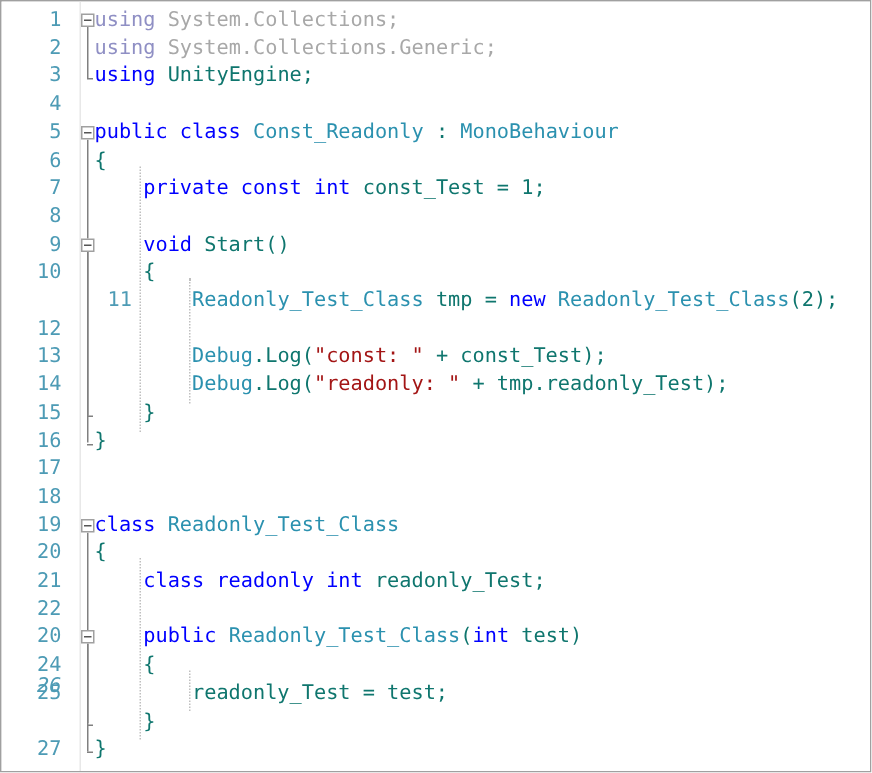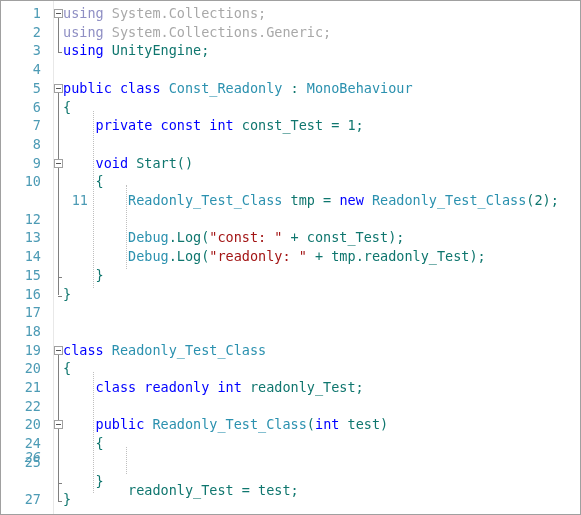--- a/index.html
+++ b/index.html
@@ -194,18 +194,18 @@
         <div class="code-line" style="top: 264.8px;"><div class="line-text" style="top: 0px;"><span class="tok-plain">    }</span></div></div>
         <div class="code-line" style="top: 283.5px;"><div class="line-text" style="top: 0px;"><span class="tok-plain">}</span></div></div>
         <div class="code-line" style="top: 302.2px;"><div class="line-text" style="top: 0px;"></div></div>
         <div class="code-line" style="top: 320.9px;"><div class="line-text" style="top: 0px;"></div></div>
         <div class="code-line" style="top: 339.6px;"><div class="line-text" style="top: 0px;"><span class="tok-kw">class </span><span class="tok-type">Readonly_Test_Class</span></div></div>
         <div class="code-line" style="top: 358.3px;"><div class="line-text" style="top: 0px;"><span class="tok-plain">{</span></div></div>
         <div class="code-line" style="top: 377px;"><div class="line-text" style="top: 0px;"><span class="tok-plain">    </span><span class="tok-kw">class readonly int </span><span class="tok-plain">readonly_Test;</span></div></div>
         <div class="code-line" style="top: 395.7px;"><div class="line-text" style="top: 0px;"></div></div>
         <div class="code-line" style="top: 414.4px;"><div class="line-text" style="top: 0px;"><span class="tok-plain">    </span><span class="tok-kw">public </span><span class="tok-type">Readonly_Test_Class</span><span class="tok-plain">(</span><span class="tok-kw">int </span><span class="tok-plain">test)</span></div></div>
         <div class="code-line" style="top: 433.1px;"><div class="line-text" style="top: 0px;"><span class="tok-plain">    {</span></div></div>
-        <div class="code-line" style="top: 451.8px; margin-top: 28px;"><div class="line-text" style="top: 0px;"><span class="tok-plain">        readonly_Test = test;</span></div></div>
+        <div class="code-line" style="top: 451.8px;"><div class="line-text" style="top: 0px;"><span class="tok-plain">        readonly_Test = test;</span></div></div>
         <div class="code-line" style="top: 470.5px;"><div class="line-text" style="top: 0px;"><span class="tok-plain">    }</span></div></div>
         <div class="code-line" style="top: 489.2px;"><div class="line-text" style="top: 0px;"><span class="tok-plain">}</span></div></div>
       </div>
   </div>
 </div>
 
 </body></html>

